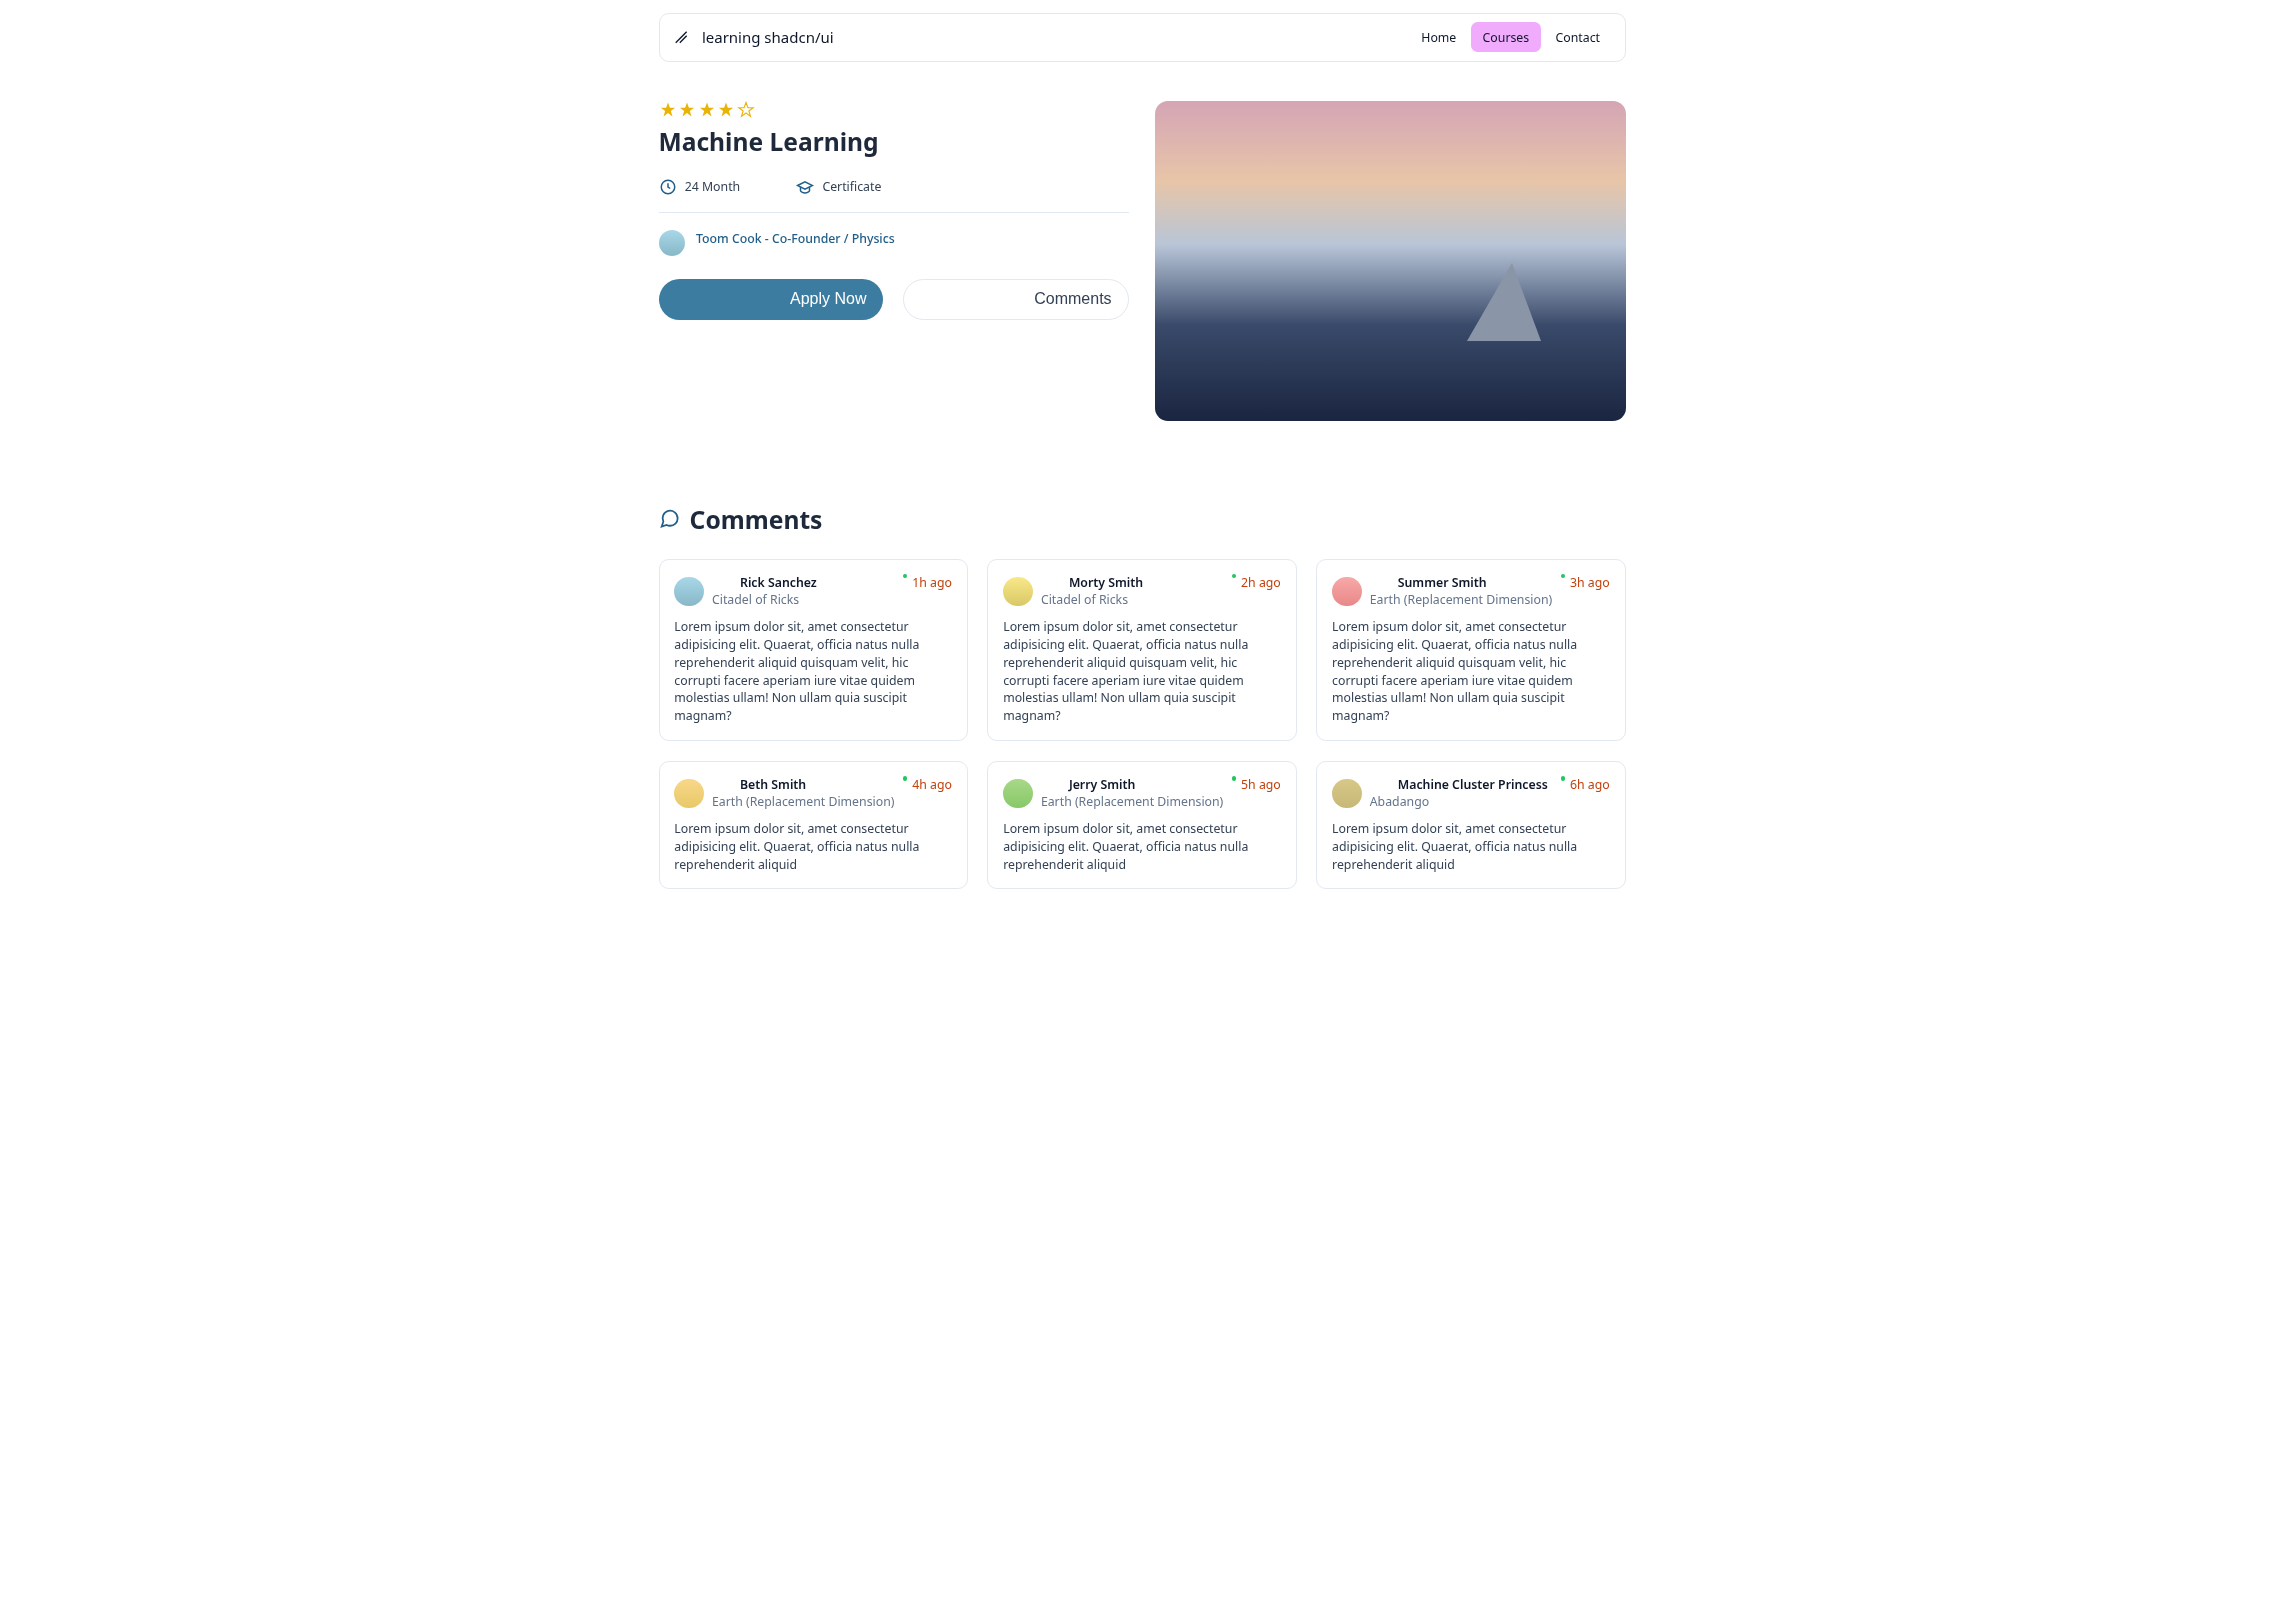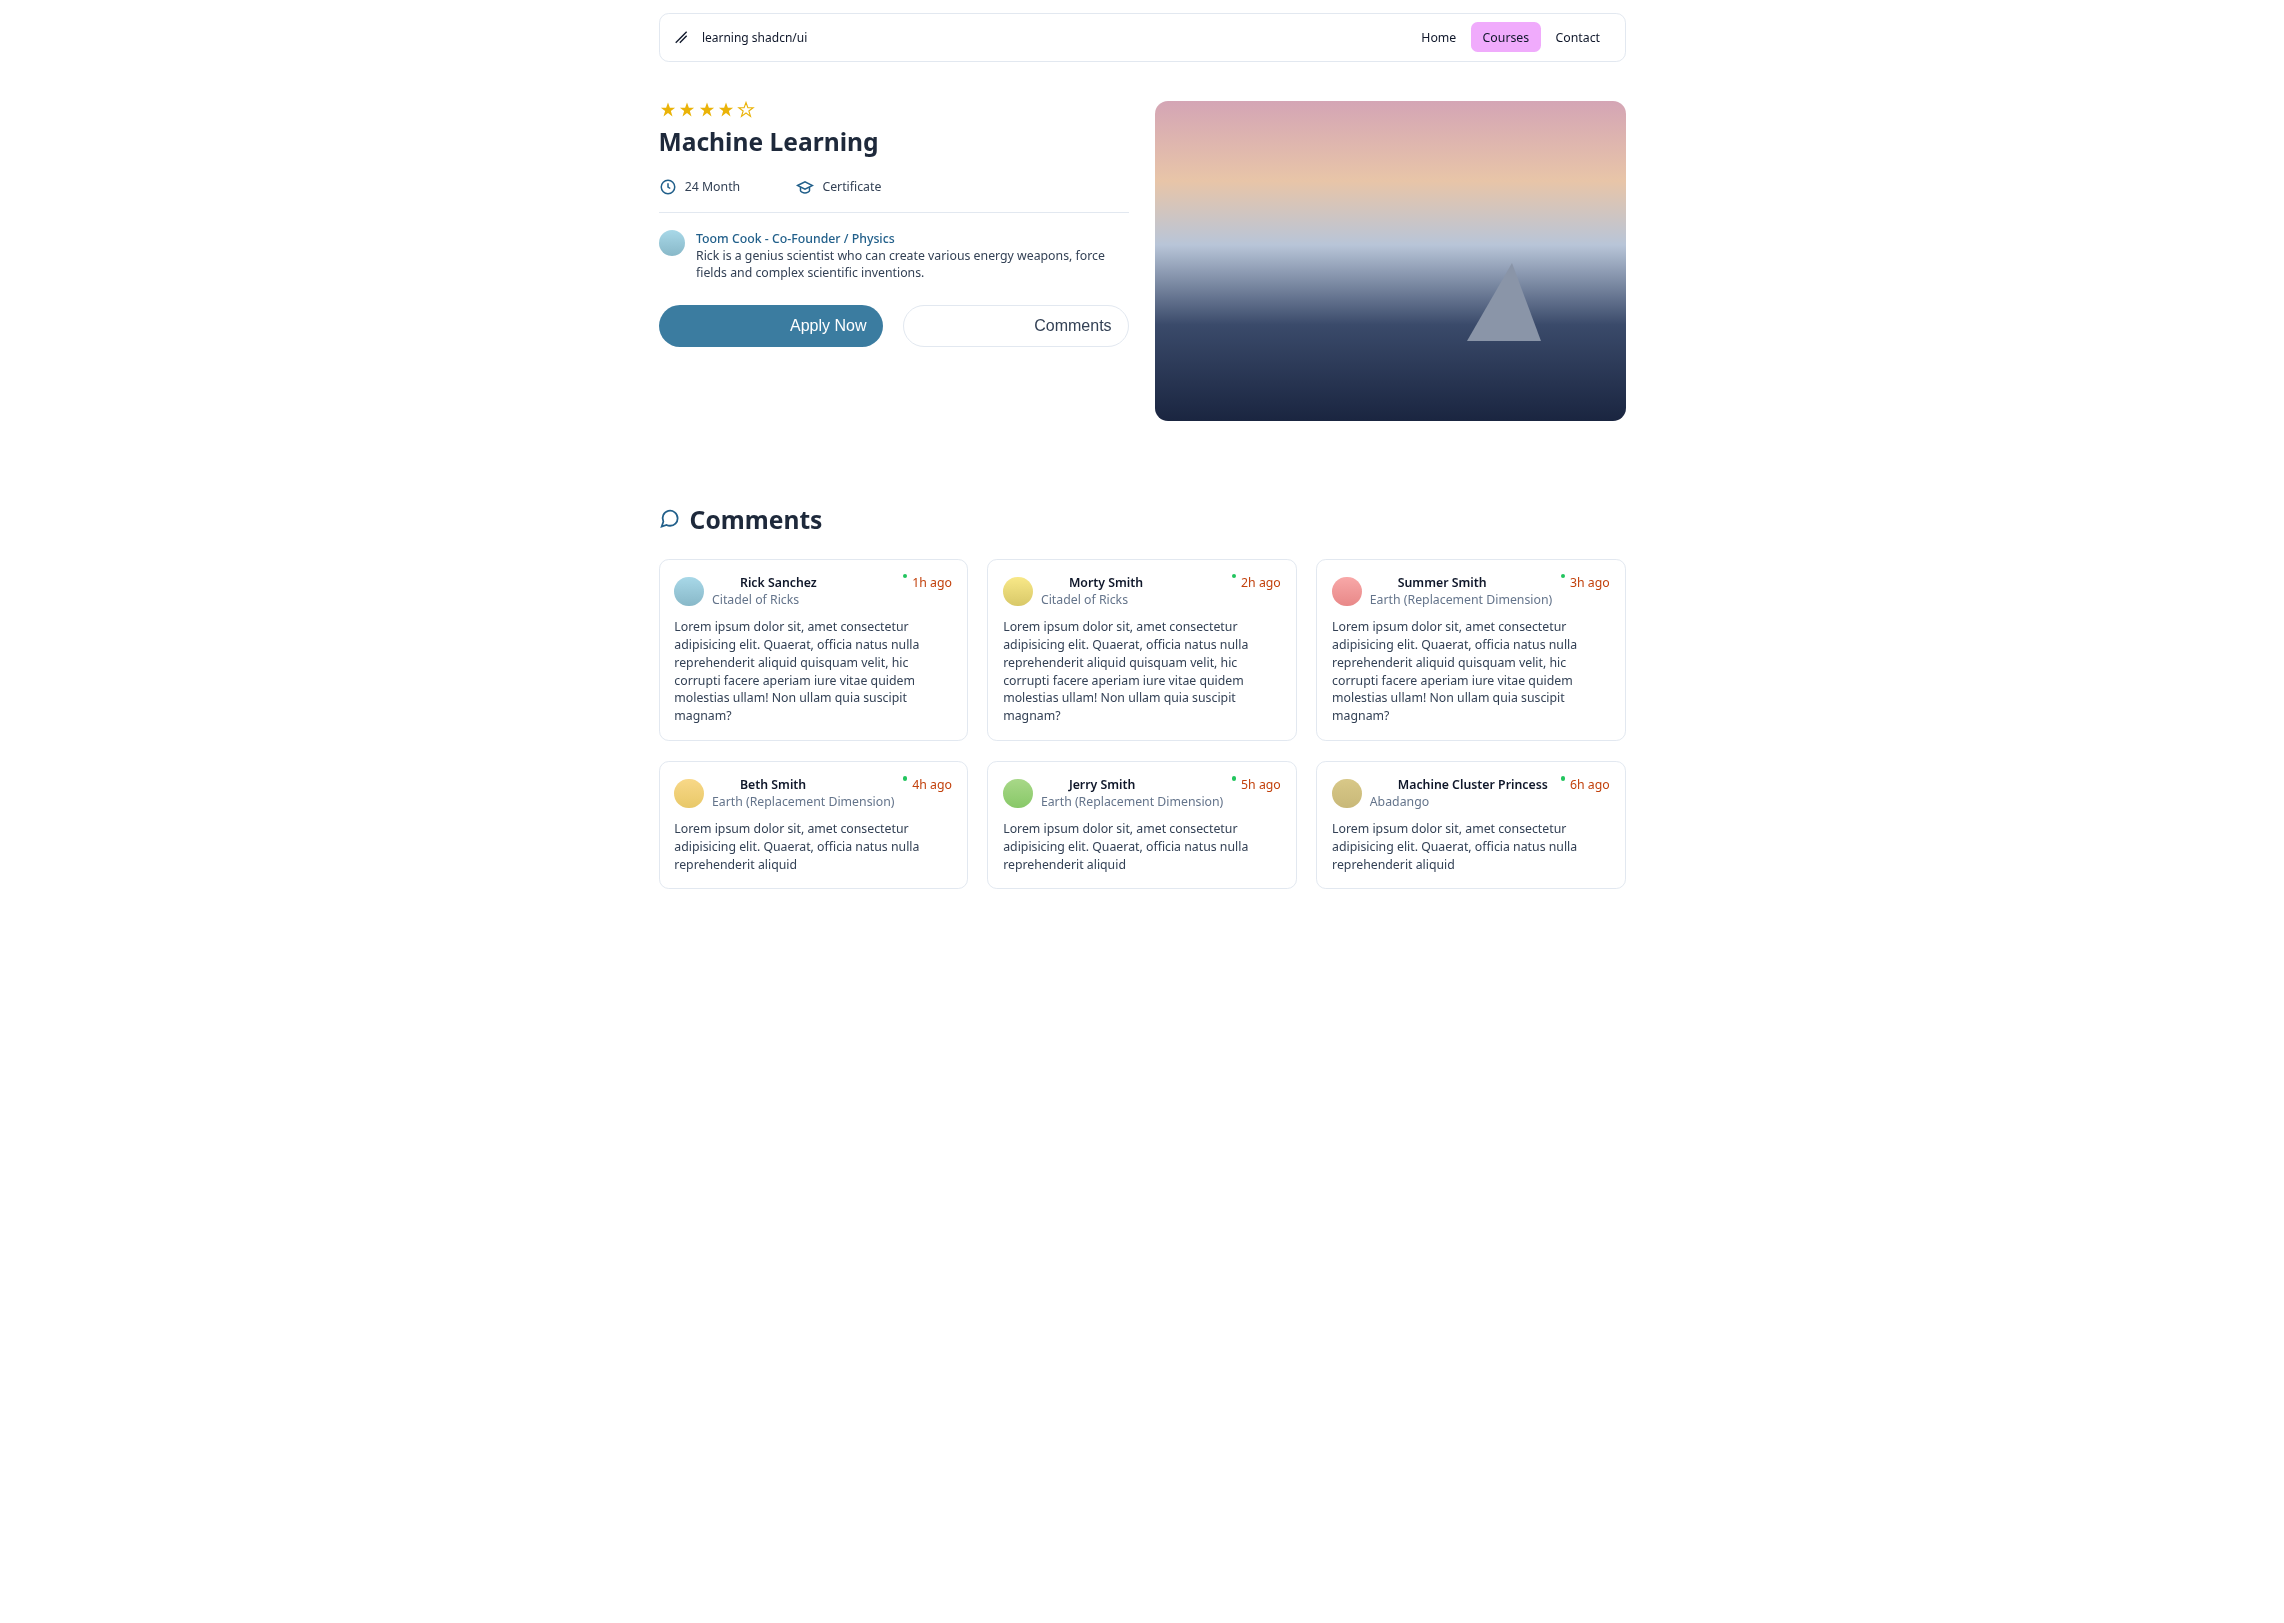--- a/index.html
+++ b/index.html
@@ -3,21 +3,21 @@
 <meta charset="utf-8">
 <style>
 * { margin: 0; padding: 0; box-sizing: border-box; }
 body { font-family: ui-sans-serif, system-ui, -apple-system, sans-serif; background: #fff; color: #0f172a; }
 .container { max-width: 993px; margin: 0 auto; padding: 0 13px; }
 
 
 .header { display: flex; align-items: center; justify-content: space-between; border: 0.8px solid #e2e8f0; border-radius: 9.8px; padding: 8.2px 13px; margin-top: 13px; }
 .header-left { display: flex; align-items: center; gap: 13px; }
 .logo-icon { width: 16.4px; height: 16.4px; }
-.header-title { font-size: 12px; color: #0f172a; }
+.header-title { font-size: 15px; color: #0f172a; }
 .nav { display: flex; gap: 3.3px; }
 .nav-item { padding: 6.6px 11.5px; border-radius: 6.6px; font-size: 12.3px; color: #0f172a; cursor: pointer; }
 .nav-item.active { background: #f0abfc; }
 
 
 .course-section { display: grid; grid-template-columns: 1fr 1fr; gap: 26px; margin-top: 39px; }
 .stars { display: flex; gap: 1.6px; margin-bottom: 6.6px; }
 .star { width: 18px; height: 18px; }
 .course-title { font-size: 24.6px; font-weight: 700; color: #1e293b; margin-bottom: 19.7px; }
 .course-desc { font-size: 14px; line-height: 1.5; color: #334155; margin-bottom: 19.7px; }
@@ -115,21 +115,20 @@
               <path d="M6 12v5c0 1 3 3 6 3s6-2 6-3v-5"></path>
             </svg>
           <span class="meta-text">Certificate</span>
         </div>
       </div>
       <hr class="divider">
       <div class="instructor">
         <div class="avatar av-rick"></div>
         <div>
           <div class="instructor-name">Toom Cook - Co-Founder / Physics</div>
-          <div class="instructor-bio">Rick is a genius scientist who can create various energy weapons, force fields and complex scientific inventions.</div>
         </div>
       </div>
       <div class="buttons">
         <button class="btn btn-primary">Apply Now</button>
         <button class="btn btn-secondary">Comments</button>
       </div>
     </div>
     <div class="hero-img">
       <div class="mountain"></div>
     </div>

